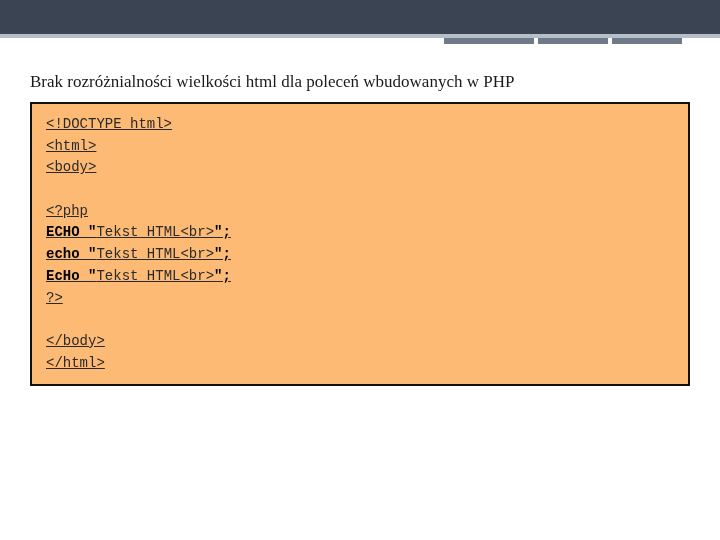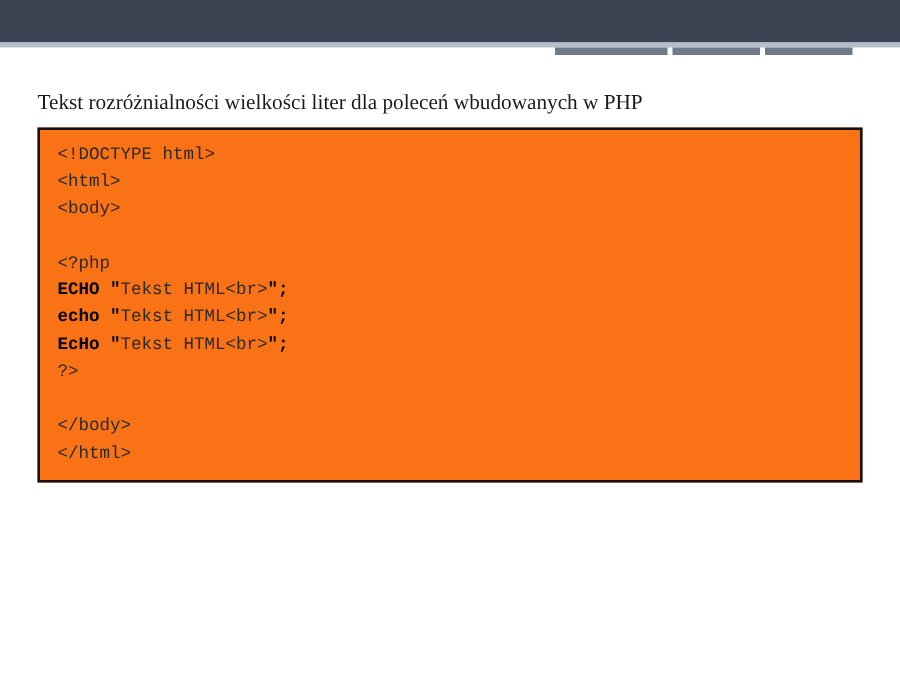--- a/index.html
+++ b/index.html
@@ -39,43 +39,44 @@
   .accent-bar.small { width: 70px; }
   .heading {
     margin: 38px 0 10px 30px;
     font-size: 17px;
     color: #1a1a1a;
     font-family: Georgia, serif;
   }
   .code-block {
     margin: 0 30px;
     border: 2px solid #111;
-    background: #f97316;
+    background: #fdba74;
     padding: 10px 14px;
     font-family: "Courier New", Courier, monospace;
     font-size: 14px;
     line-height: 1.55;
     color: #2a2a2a;
     white-space: pre;
+    text-decoration: underline;
   }
   .b { font-weight: bold; color: #000; }
 </style>
 </head>
 <body>
 
 <div class="topbar">
   <div class="topbar-under"></div>
 </div>
 <div class="accent-wrap">
   <div class="accent-bar"></div>
   <div class="accent-bar small"></div>
   <div class="accent-bar small"></div>
 </div>
 
-<div class="heading">Tekst rozróżnialności wielkości liter dla poleceń wbudowanych w PHP</div>
+<div class="heading">Brak rozróżnialności wielkości html dla poleceń wbudowanych w PHP</div>
 
 <div class="code-block"><span>&lt;!DOCTYPE html&gt;</span>
 <span>&lt;html&gt;</span>
 <span>&lt;body&gt;</span>
 <span></span>
 <span>&lt;?php</span>
 <span class="b">ECHO "</span><span>Tekst HTML&lt;br&gt;</span><span class="b">";</span>
 <span class="b">echo "</span><span>Tekst HTML&lt;br&gt;</span><span class="b">";</span>
 <span class="b">EcHo "</span><span>Tekst HTML&lt;br&gt;</span><span class="b">";</span>
 <span>?&gt;</span>

